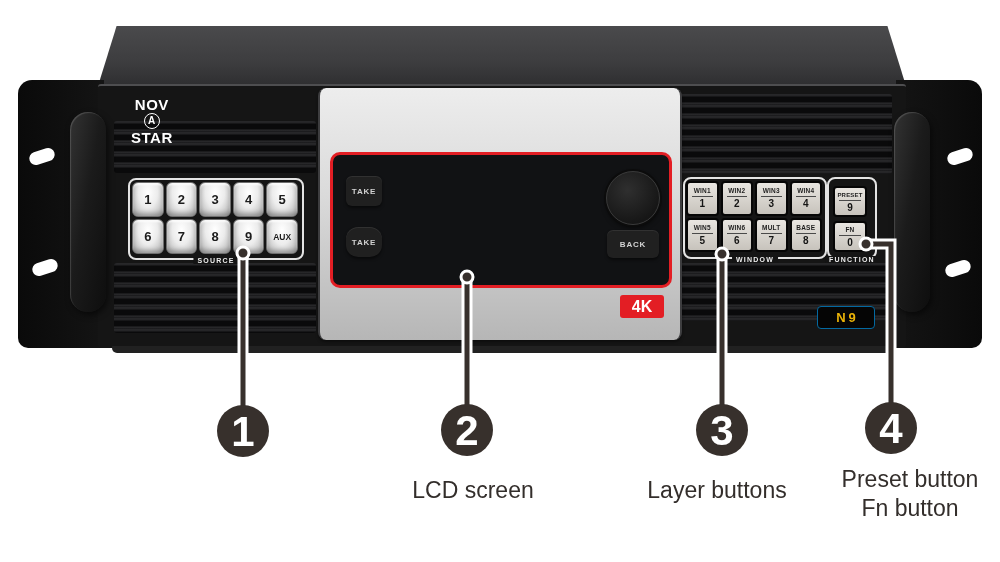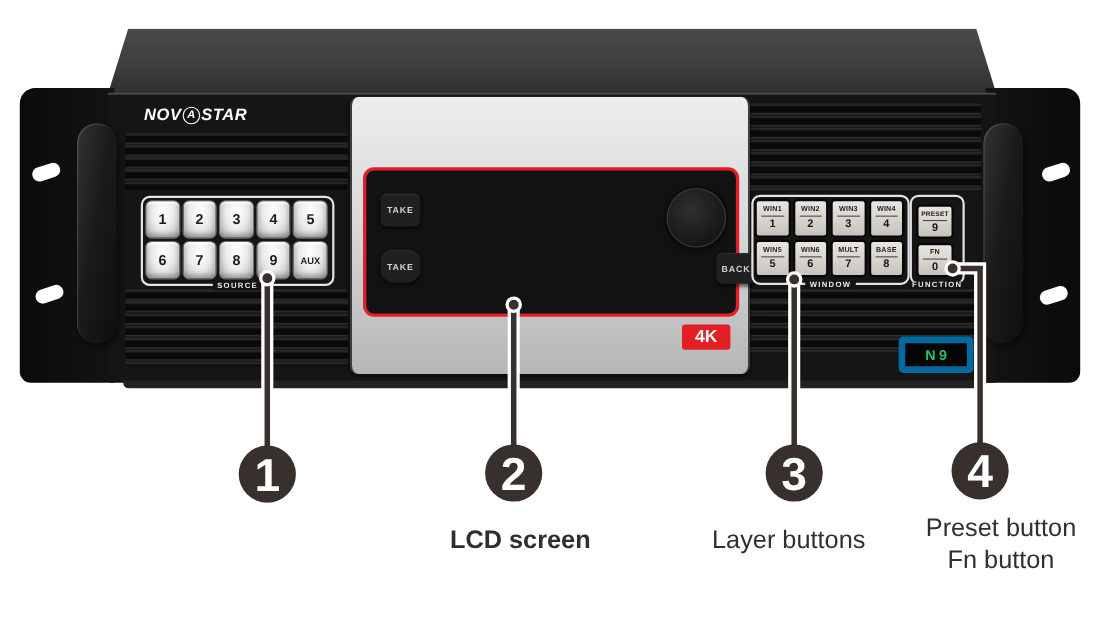--- a/index.html
+++ b/index.html
@@ -24,22 +24,22 @@
   .handle-left{left:70px;}
   .handle-right{left:894px;}
   .vents{background:repeating-linear-gradient(180deg,#28282a 0px,#242426 2px,#0a0a0b 3px,#0a0a0b 8px,#2c2c2e 9px,#171719 11px);
     border-radius:3px;}
   .v1{left:114px;top:121px;width:202px;height:52px;}
   .v2{left:114px;top:263px;width:202px;height:70px;}
   .v3{left:678px;top:94px;width:214px;height:80px;}
   .v4{left:678px;top:263px;width:214px;height:58px;}
 
   
-  .logo{left:131px;top:96px;color:#fff;font-style:italic;font-weight:bold;
-    font-size:15px;letter-spacing:.5px;display:flex;align-items:center;}
+  .logo{left:131px;top:96px;color:#fff;font-weight:bold;
+    font-size:15px;letter-spacing:.5px;display:flex;align-items:center;flex-direction:column;}
   .logo .circ-a{display:inline-flex;align-items:center;justify-content:center;
     width:14px;height:14px;border:1.4px solid #fff;border-radius:50%;
     font-size:10px;line-height:12px;margin:0 1px;}
 
   
   .group{border:2px solid #e3e3e3;border-radius:8px;}
   .source-group{left:128px;top:178px;width:172px;height:78px;}
   .src-grid{position:absolute;left:132px;top:182px;width:166px;height:72px;display:grid;
     grid-template-columns:repeat(5,1fr);grid-template-rows:1fr 1fr;gap:2px;}
   .src-btn{background:radial-gradient(ellipse at 50% 30%,#ffffff 0%,#ececec 45%,#bdbdbd 85%,#9d9d9d 100%);
@@ -56,21 +56,21 @@
     background:linear-gradient(180deg,#ededed 0%,#d9d9d9 45%,#b6b6b6 100%);
     border-left:2px solid #3d3d3f;border-right:2px solid #3d3d3f;
     box-shadow:0 2px 3px rgba(0,0,0,.4);}
   .lcd{left:330px;top:152px;width:336px;height:130px;background:#111214;
     border:3px solid #e31e24;border-radius:10px;}
   .lcd-btn{background:#202020;border-radius:6px;color:#d2d2d2;font-size:8px;font-weight:bold;
     letter-spacing:.8px;display:flex;align-items:center;justify-content:center;
     box-shadow:inset 0 1px 0 rgba(255,255,255,.08), 0 2px 3px rgba(0,0,0,.5);}
   .btn-test{left:346px;top:176px;width:36px;height:30px;}
   .btn-take{left:346px;top:227px;width:36px;height:30px;border-radius:12px;}
-  .btn-back{left:607px;top:230px;width:36px;height:28px;margin-left:44px;}
+  .btn-back{left:607px;top:230px;width:52px;height:28px;}
   .knob{left:606px;top:171px;width:52px;height:52px;border-radius:50%;
     background:radial-gradient(circle at 40% 35%,#2f2f2f,#161616 72%);
     border:1px solid #3a3a3a;box-shadow:0 0 0 2px #0c0c0c, 0 3px 5px rgba(0,0,0,.6);}
   .badge-4k{left:620px;top:295px;width:44px;height:23px;background:#e31e24;border-radius:3px;
     color:#fff;font-weight:bold;font-size:16px;display:flex;align-items:center;justify-content:center;}
   .subtitle{left:410px;top:321px;width:256px;text-align:right;font-size:11.5px;font-weight:bold;
     letter-spacing:1.2px;color:#3b3b3b;}
 
   
   .window-group{left:683px;top:177px;width:140px;height:78px;border-width:2px;}
@@ -80,35 +80,35 @@
   .keycap .cap{width:100%;height:100%;box-sizing:border-box;border-radius:2px;
     background:linear-gradient(180deg,#e9e6e1,#c7c3bc);display:flex;flex-direction:column;
     align-items:stretch;justify-content:center;}
   .keycap .top-lbl{font-size:6.5px;font-weight:bold;color:#1d1d1d;text-align:center;
     line-height:10px;letter-spacing:.2px;}
   .keycap .num-lbl{font-size:10px;font-weight:bold;color:#151515;text-align:center;line-height:13px;
     border-top:1px solid #4a4a4a;margin:0 4px;}
   .function-group{left:827px;top:177px;width:46px;height:78px;border-width:2px;}
   .fn-col{position:absolute;left:833px;top:186px;width:34px;height:66px;display:grid;
     grid-template-rows:1fr 1fr;gap:4px;}
-  .model-badge{left:817px;top:306px;width:56px;height:21px;background:#050505;border:6px solid #0369a1;
-    border-radius:4px;color:#22c55e;font-weight:bold;font-size:13px;letter-spacing:3px;
+  .model-badge{left:817px;top:306px;width:56px;height:21px;background:#050505;border:1px solid #0369a1;
+    border-radius:4px;color:#eab308;font-weight:bold;font-size:13px;letter-spacing:3px;
     display:flex;align-items:center;justify-content:center;text-indent:3px;}
 
   
   .callout-svg{left:0;top:0;pointer-events:none;}
   .co-line-case{stroke:#ffffff;stroke-width:11;fill:none;}
   .co-line{stroke:#37302c;stroke-width:5;fill:none;}
   .co-dot{fill:#37302c;stroke:#ffffff;stroke-width:3;}
   .co-circle{fill:#37302c;}
   .co-num{fill:#ffffff;font-weight:bold;font-size:42px;text-anchor:middle;
     font-family:"Liberation Sans",sans-serif;}
   .callout-label{font-size:23px;color:#332e2b;text-align:center;line-height:1.28;}
   .cl1{left:84px;top:476px;width:280px;}
-  .cl2{left:353px;top:476px;width:240px;font-weight:bold;}
+  .cl2{left:353px;top:476px;width:240px;}
   .cl3{left:597px;top:476px;width:240px;}
   .cl4{left:812px;top:465px;width:196px;}
 </style>
 </head>
 <body>
 
 <div class="scene">
 
   <div class="abs top-panel"></div>
   <div class="abs ear ear-left">

